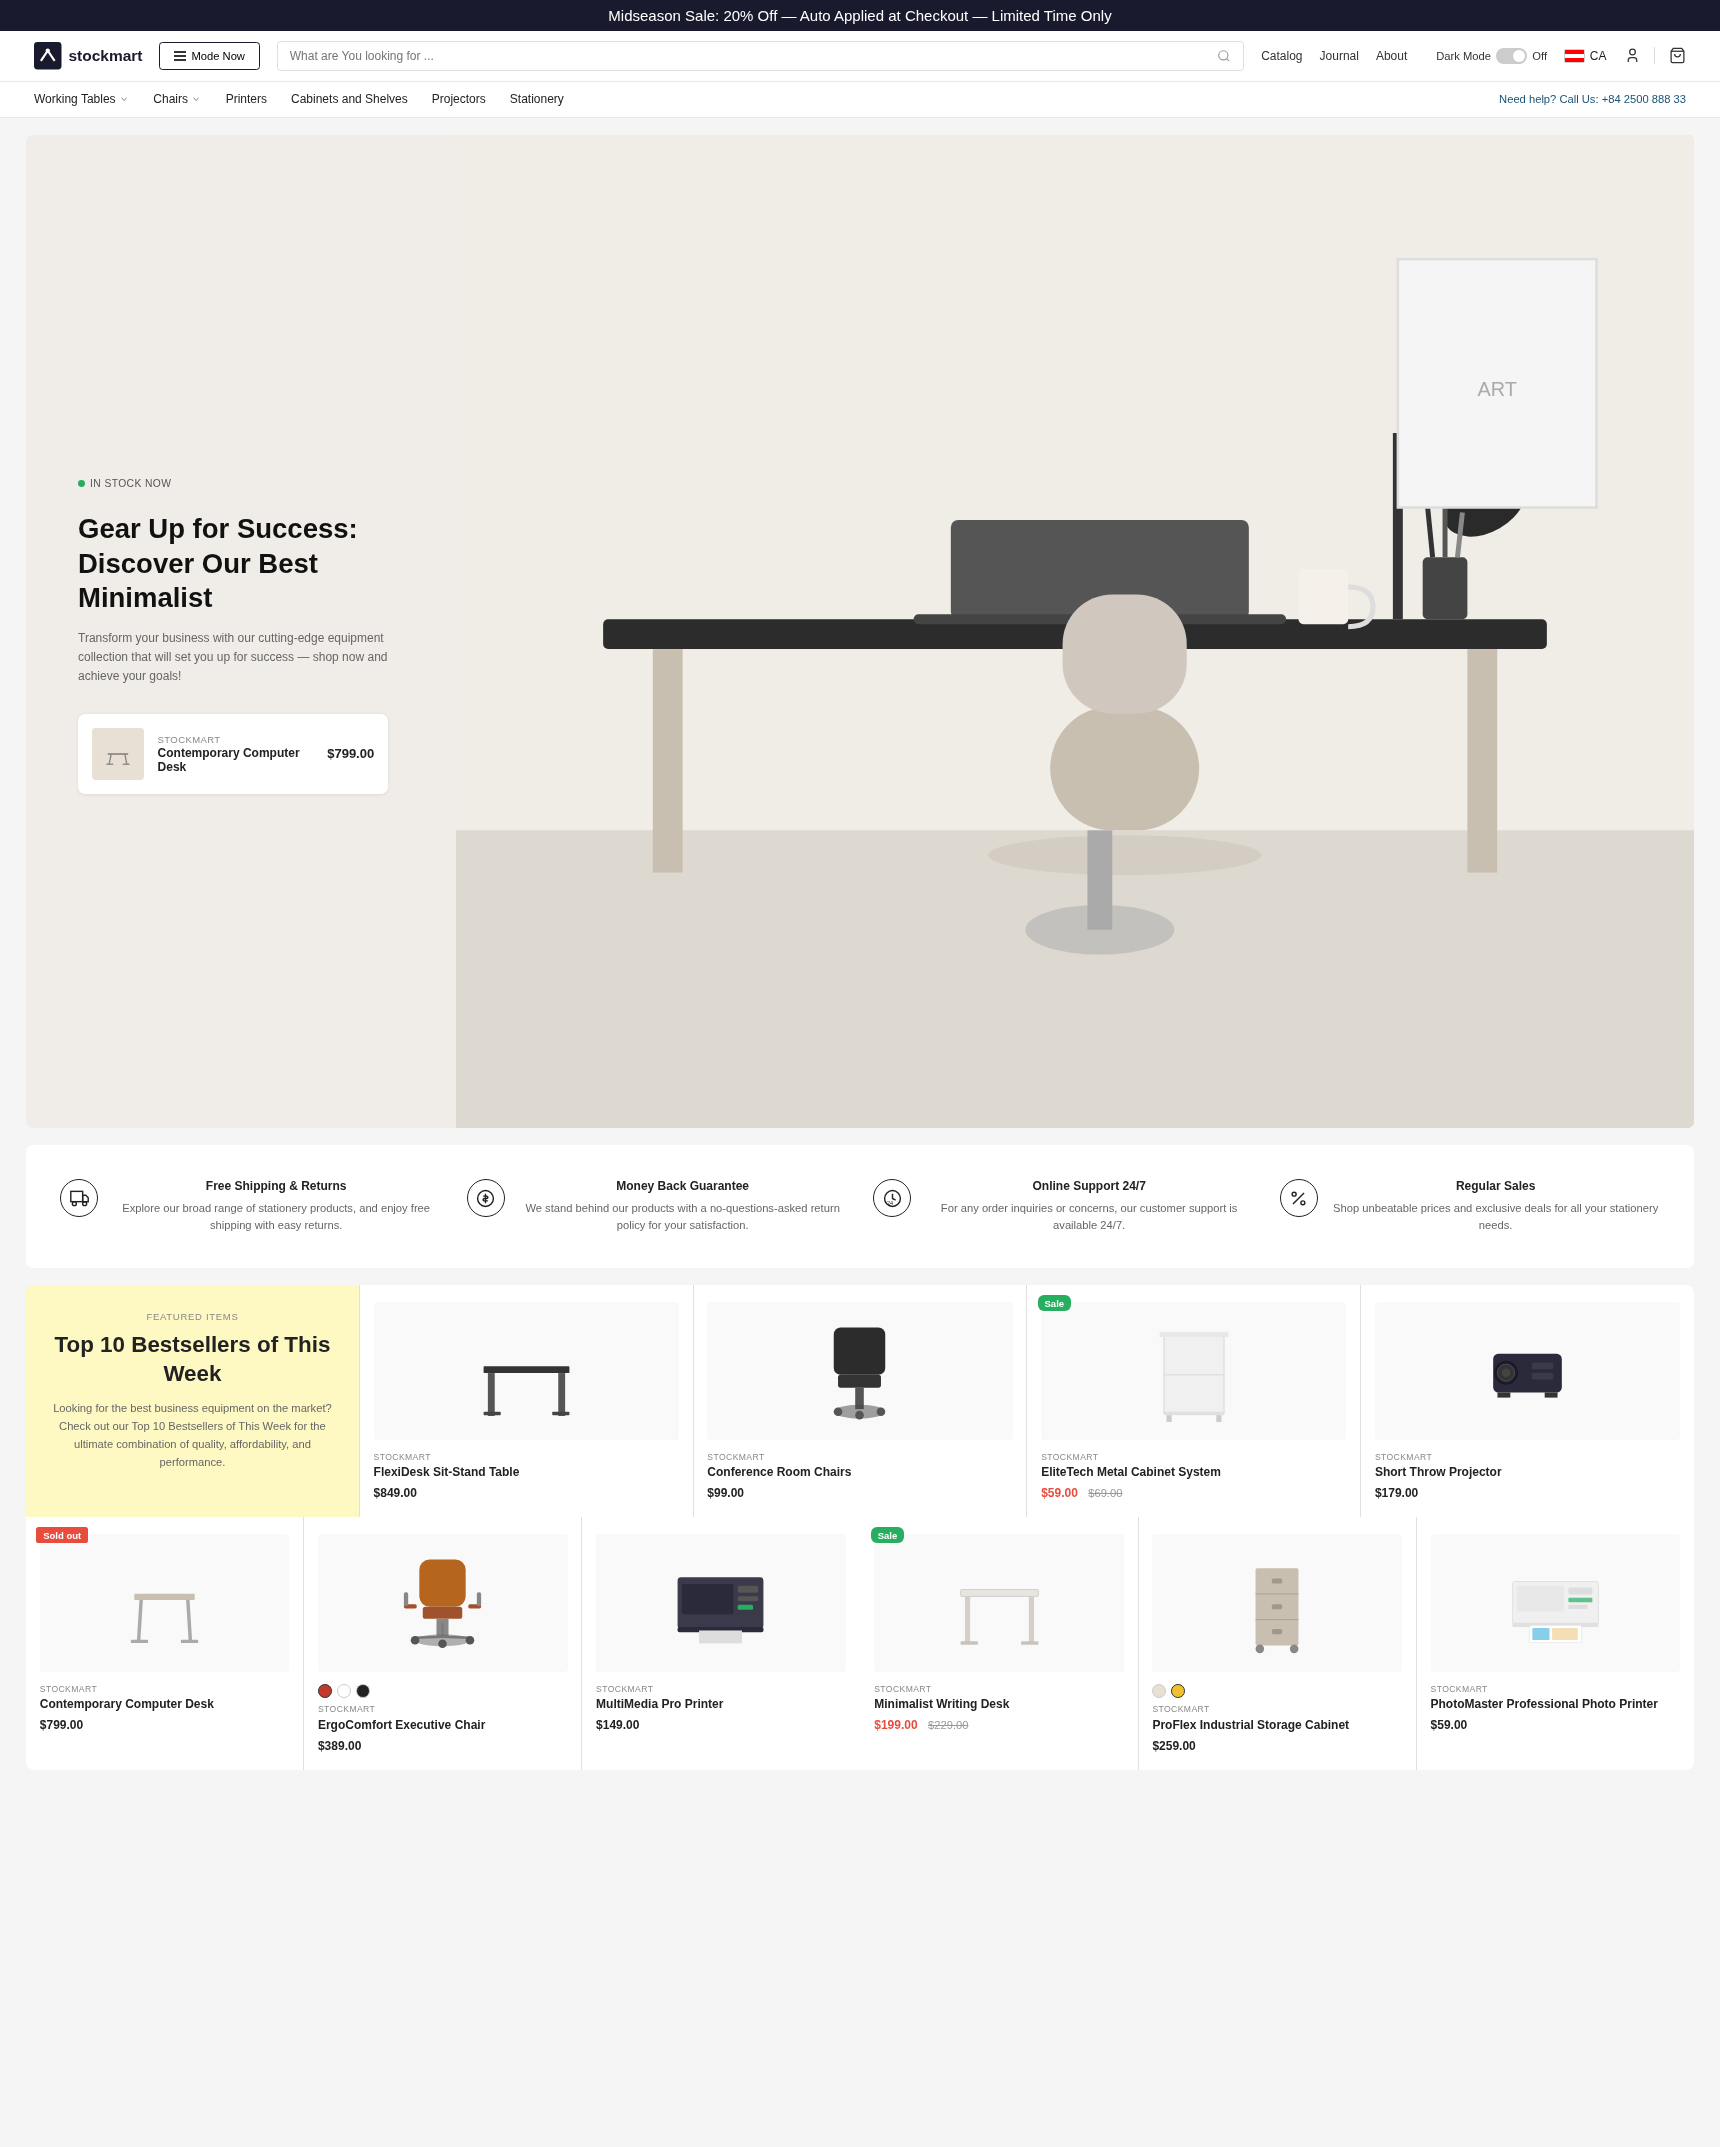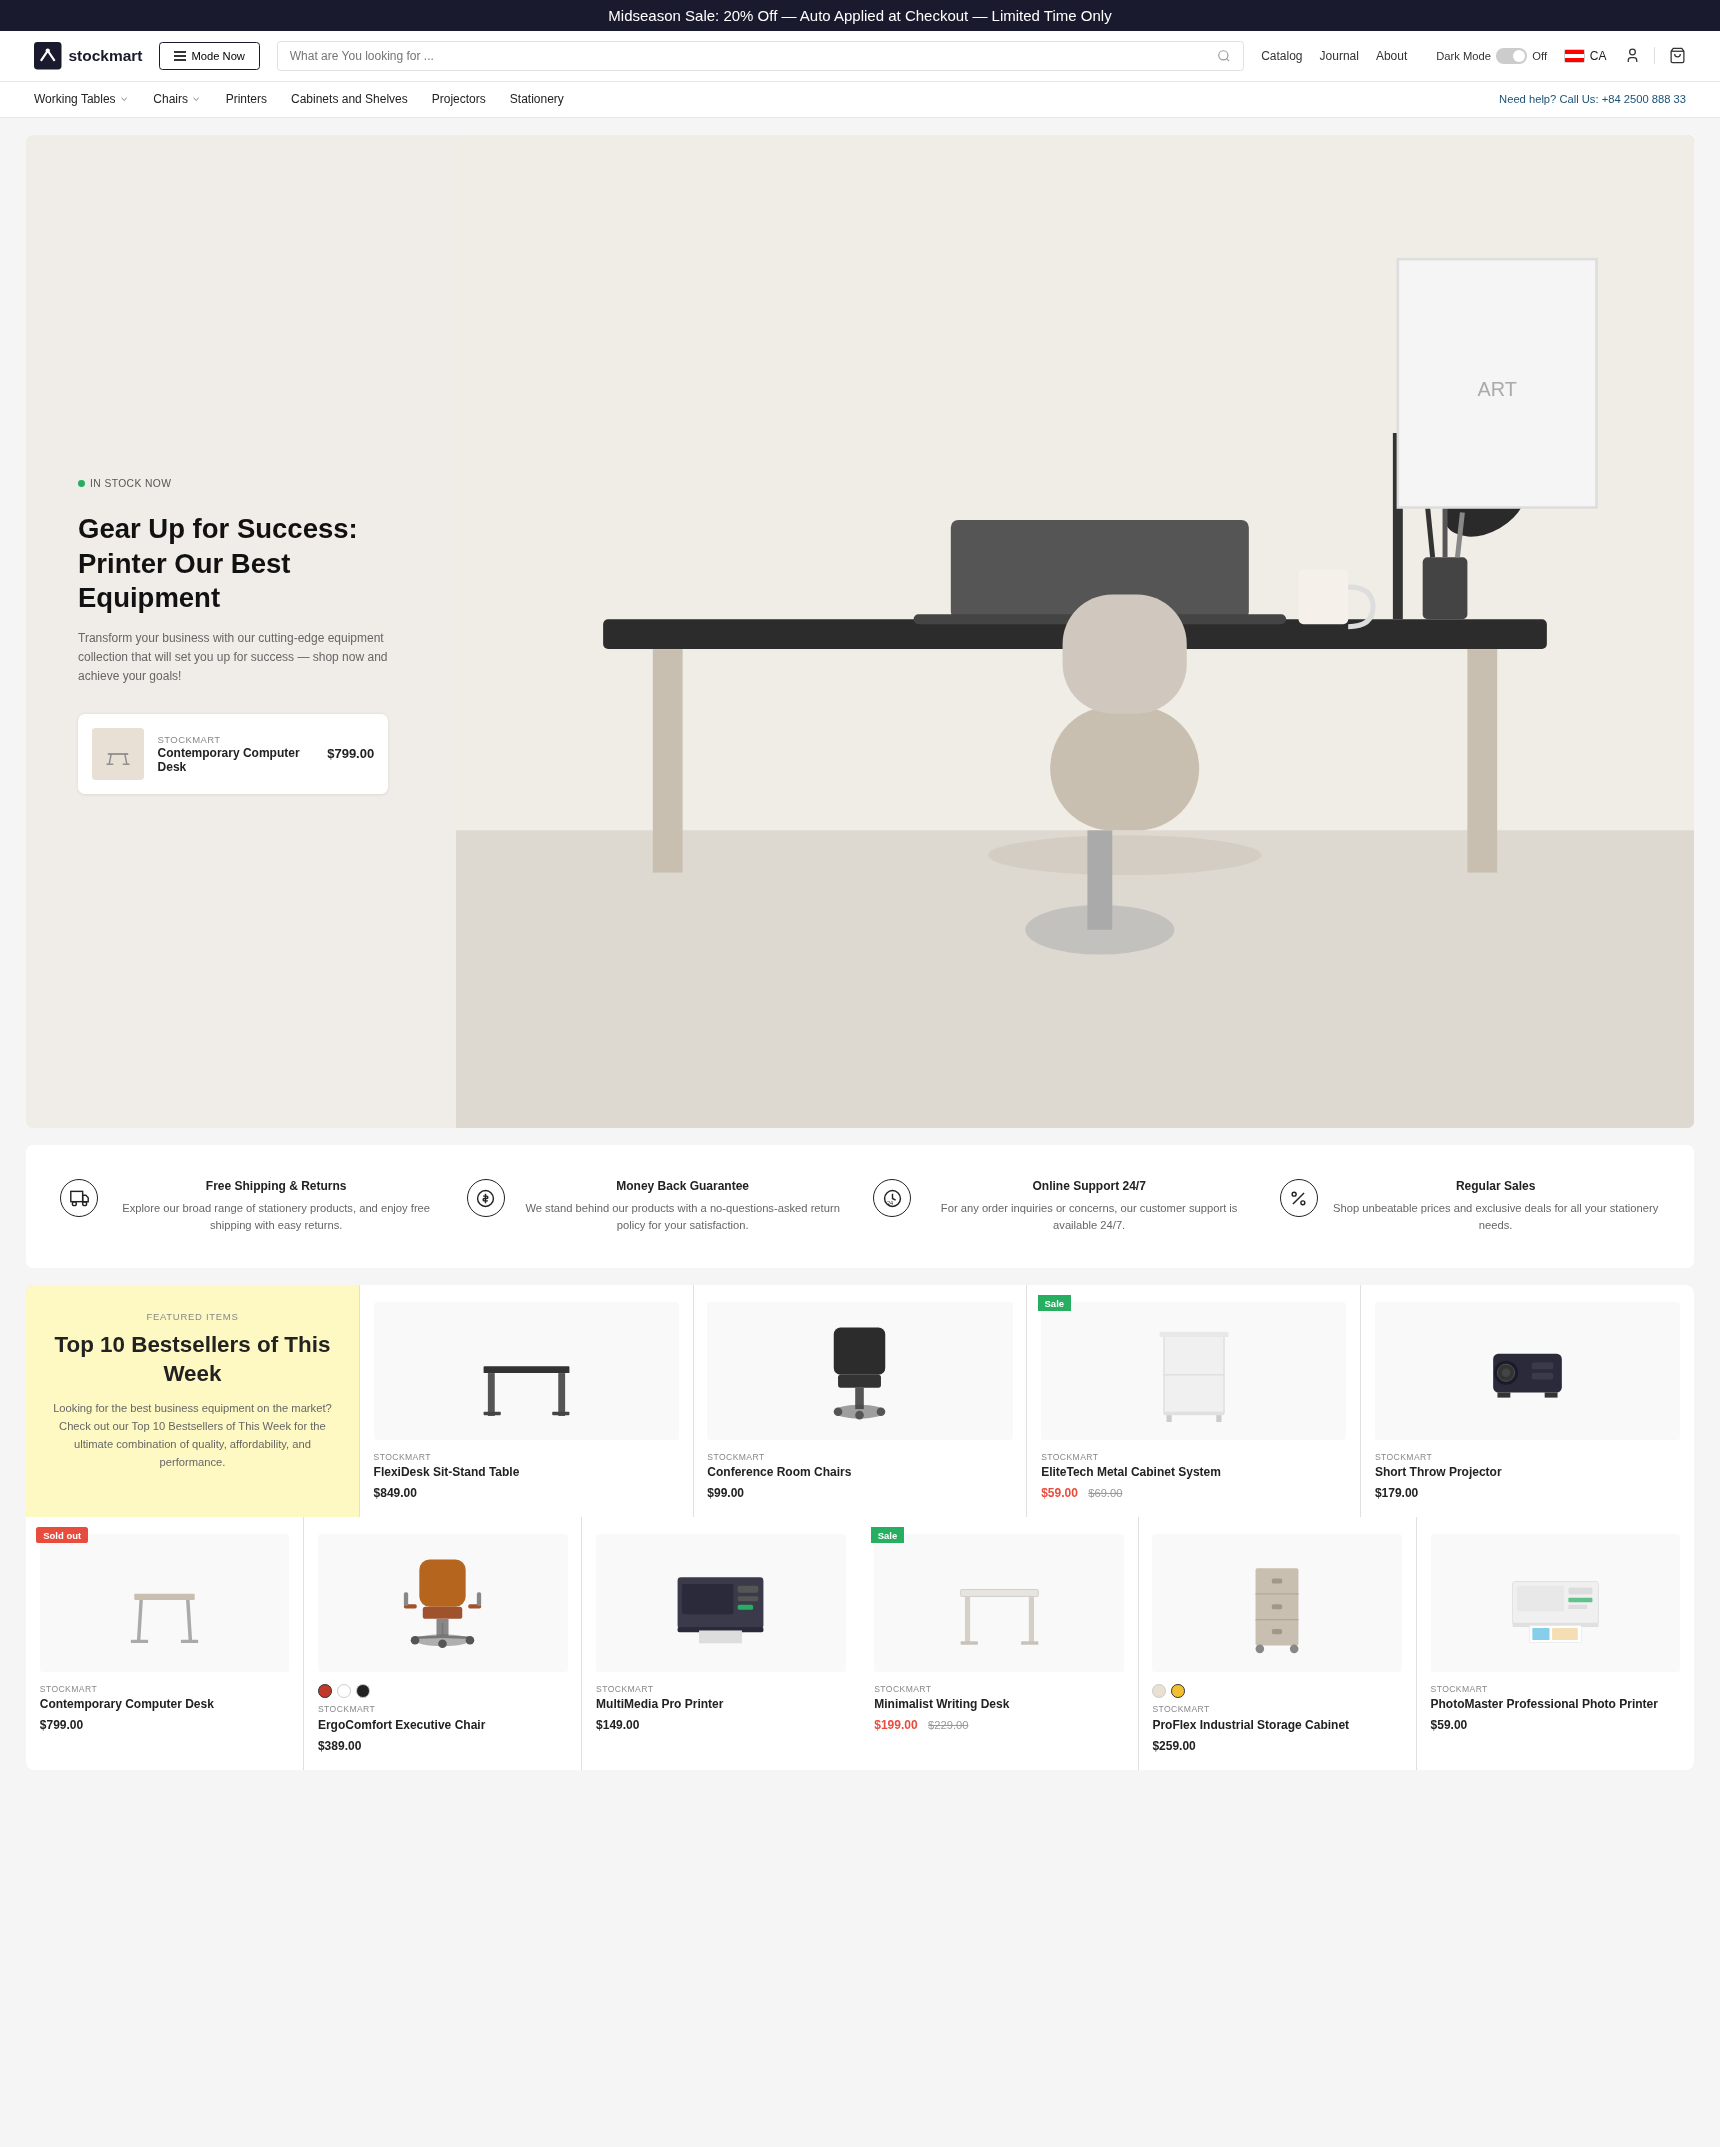--- a/index.html
+++ b/index.html
@@ -283,21 +283,21 @@
     }
     .sale-badge {
       position: absolute;
       top: 10.3px;
       left: 10.3px;
       background: #27ae60;
       color: #fff;
       font-size: 9.5px;
       font-weight: 600;
       padding: 2.6px 6.9px;
-      border-radius: 0;
+      border-radius: 6px;
     }
     .sold-out-badge {
       position: absolute;
       top: 10.3px;
       left: 10.3px;
       background: #e74c3c;
       color: #fff;
       font-size: 9.5px;
       font-weight: 600;
       padding: 2.6px 6.9px;
@@ -438,21 +438,21 @@
     <span>+84 2500 888 33</span>
   </div>
 </div>
 
 <div class="hero">
   <div class="hero-content">
     <div class="in-stock-badge">
       <div class="green-dot"></div>
       <span>IN STOCK NOW</span>
     </div>
-    <h1 class="hero-title">Gear Up for Success: Printer Our Best Equipment</h1>
+    <h1 class="hero-title">Gear Up for Success: Discover Our Best Minimalist</h1>
     <p class="hero-desc">Transform your business with our cutting-edge equipment collection that will set you up for success — shop now and achieve your goals!</p>
 
     <div class="hero-product-card">
       <div class="hero-product-img">
         <svg width="34" height="34" viewBox="0 0 50 50" fill="none" xmlns="http://www.w3.org/2000/svg">
           <line x1="10" y1="25" x2="40" y2="25" stroke="#888" stroke-width="2.5"></line>
           <line x1="15" y1="25" x2="12" y2="40" stroke="#888" stroke-width="2"></line>
           <line x1="35" y1="25" x2="38" y2="40" stroke="#888" stroke-width="2"></line>
           <line x1="8" y1="40" x2="18" y2="40" stroke="#888" stroke-width="2"></line>
           <line x1="32" y1="40" x2="42" y2="40" stroke="#888" stroke-width="2"></line>

